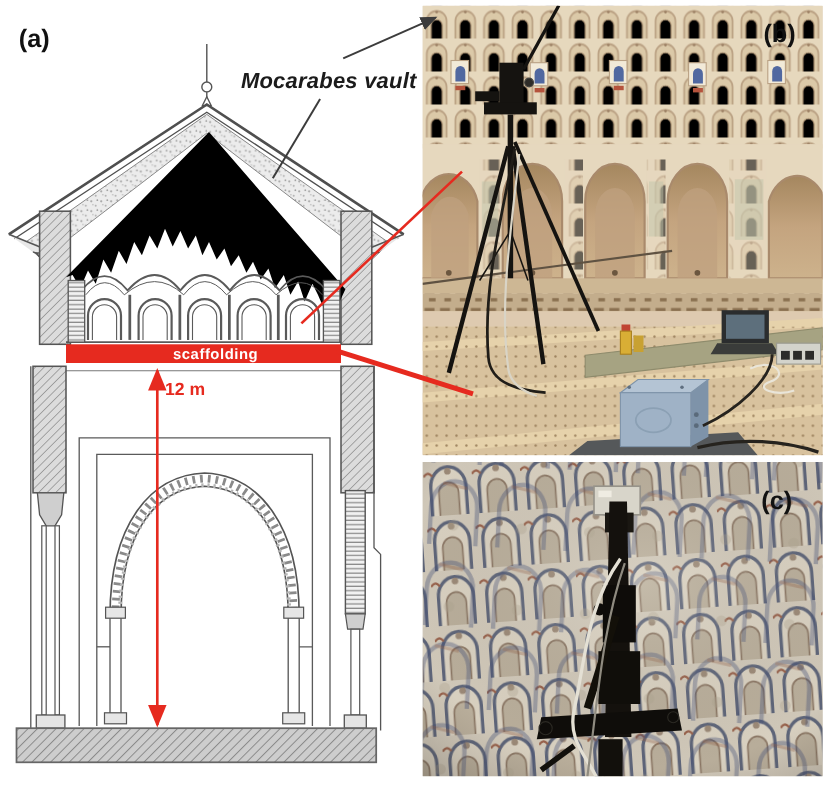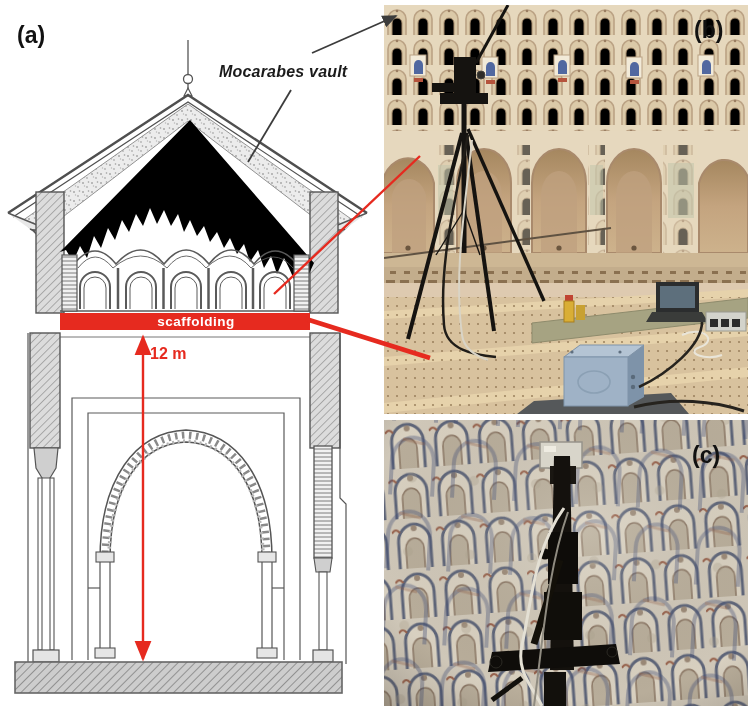--- a/index.html
+++ b/index.html
@@ -2,21 +2,21 @@
 <html><head>
 <meta charset="utf-8">
 <style>
   html,body{margin:0;padding:0;background:#ffffff;}
   .fig{position:relative;width:750px;height:714px;background:#ffffff;overflow:hidden;
        font-family:"Liberation Sans", sans-serif;}
   .photo{position:absolute;overflow:hidden;}
   .panel-label{position:absolute;font-weight:bold;font-size:23px;color:#111;z-index:8;
        font-family:"Liberation Sans", sans-serif;}
   .vault-label{position:absolute;left:219px;top:63px;font-style:italic;font-weight:600;
-       font-size:16px;color:#1b1b1b;z-index:8;letter-spacing:0.2px;}
+       font-size:20px;color:#1b1b1b;z-index:8;letter-spacing:0.2px;}
   .overlay{position:absolute;left:0;top:0;z-index:6;pointer-events:none;}
   .panelA{position:absolute;left:0;top:0;z-index:2;}
 </style>
 </head>
 <body>
 
 <div class="fig">
 
   <div>
   <svg class="panelA" width="383" height="714" viewBox="0 0 383 714">

